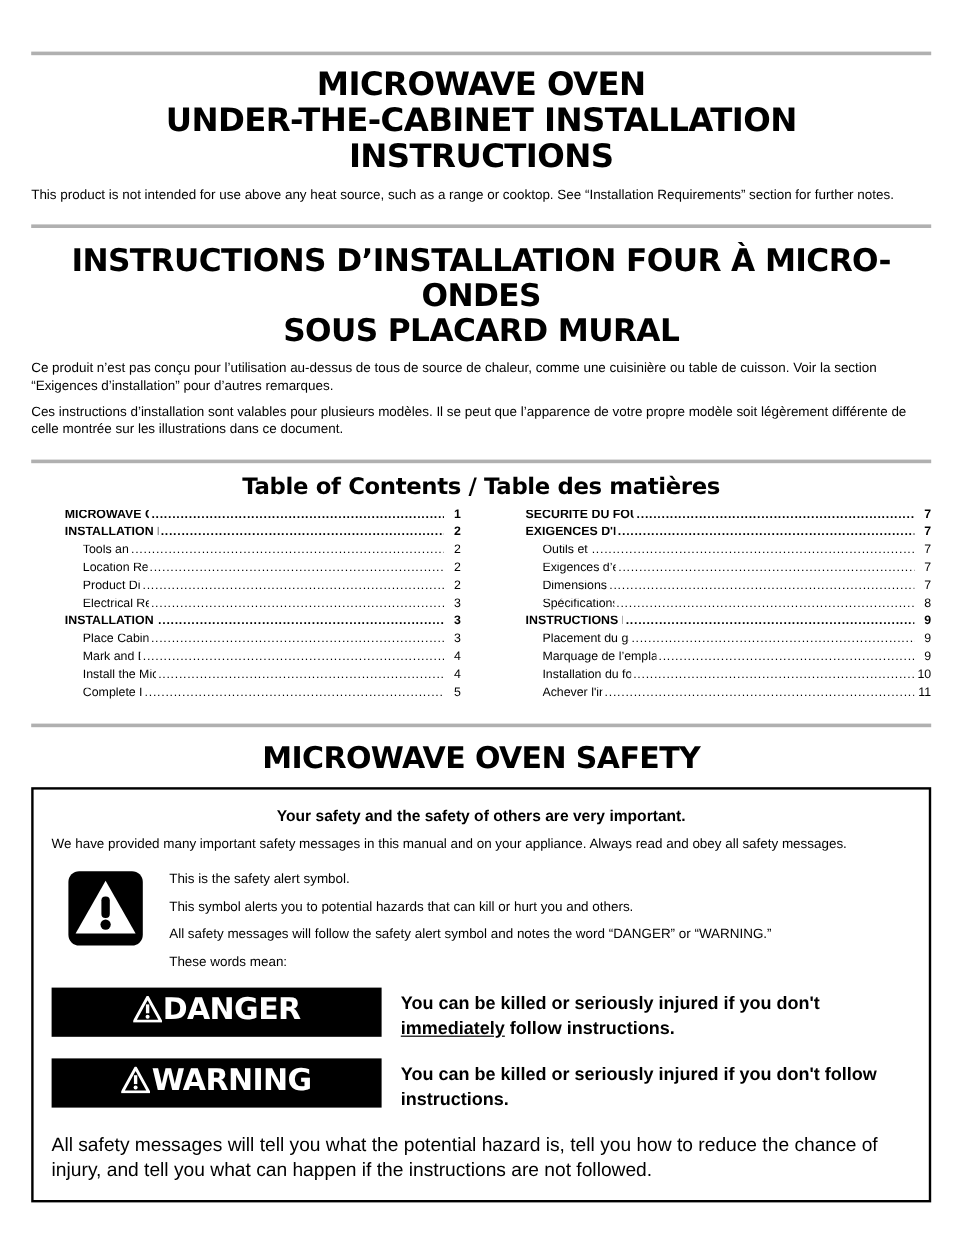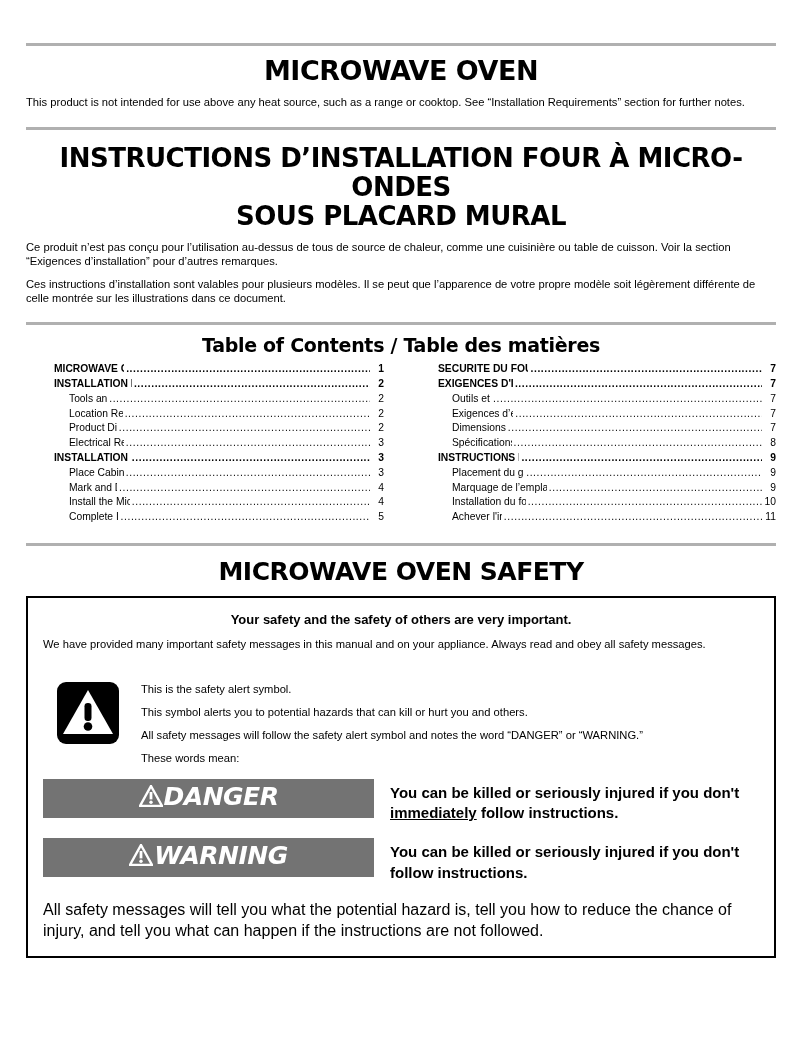--- a/index.html
+++ b/index.html
@@ -80,44 +80,43 @@
     box-sizing:border-box;
   }
   .safety-headline{
     text-align:center;
     font-size:13px;
     font-weight:700;
     margin:2px 0 10px 0;
   }
   .safety-intro{font-size:11.2px;line-height:1.3;margin:0 0 0 0;}
 
-  .alert-block{display:flex;align-items:flex-start;margin-top:28px;}
+  .alert-block{display:flex;align-items:flex-start;margin-top:12px;}
   .alert-symbol{
     flex:0 0 auto;
     width:62px;height:62px;
     background:#000;
     border-radius:9px;
     margin:2px 22px 0 14px;
     position:relative;
   }
   .alert-symbol svg{position:absolute;left:0;top:0;}
   .alert-lines{flex:1 1 auto;padding-top:2px;}
   .alert-lines p{font-size:11.2px;line-height:1.25;margin:0 0 9px 0;}
   .alert-lines p:last-child{margin-bottom:0;}
 
   .signal-row{display:flex;align-items:flex-start;margin-top:14px;}
   .signal-banner{
     flex:0 0 auto;
-    width:331px;
-    background:#737373;
+    width:275px;
+    background:#000000;
     color:#fff;
     text-align:center;
     padding:5px 0 7px 0;
     box-sizing:border-box;
-    font-style:italic;
   }
   .signal-banner .word{
     font-family:"DejaVu Sans", sans-serif;
     font-weight:700;
     font-size:25px;
     letter-spacing:-0.5px;
     line-height:1;
     display:inline-flex;
     align-items:center;
     gap:1px;
@@ -141,20 +140,21 @@
 
   <div style="height:43px"></div>
 
   <div class="content">
     <div class="rule"></div>
   </div>
 
   <div class="content">
     <div class="display h-en">
       <span>MICROWAVE OVEN</span>
+      <span class="l2">UNDER-THE-CABINET INSTALLATION INSTRUCTIONS</span>
     </div>
     <p class="body-p">This product is not intended for use above any heat source, such as a range or cooktop. See “Installation Requirements” section for further notes.</p>
   </div>
 
   <div style="height:17px"></div>
 
   <div class="content">
     <div class="rule"></div>
   </div>
 

